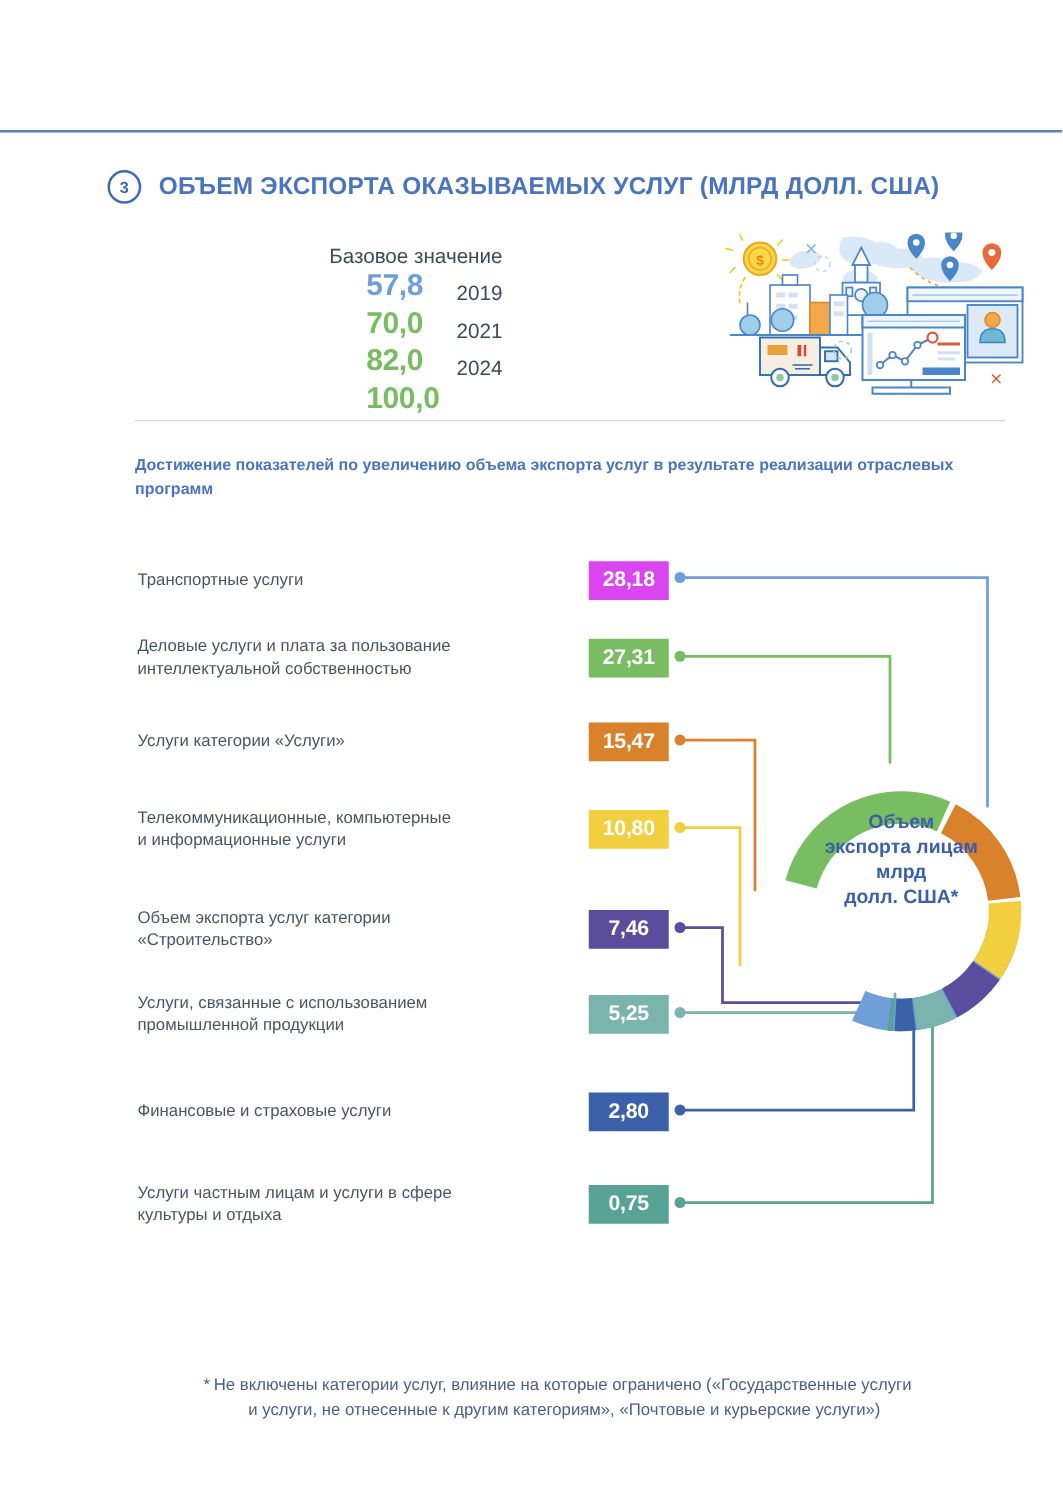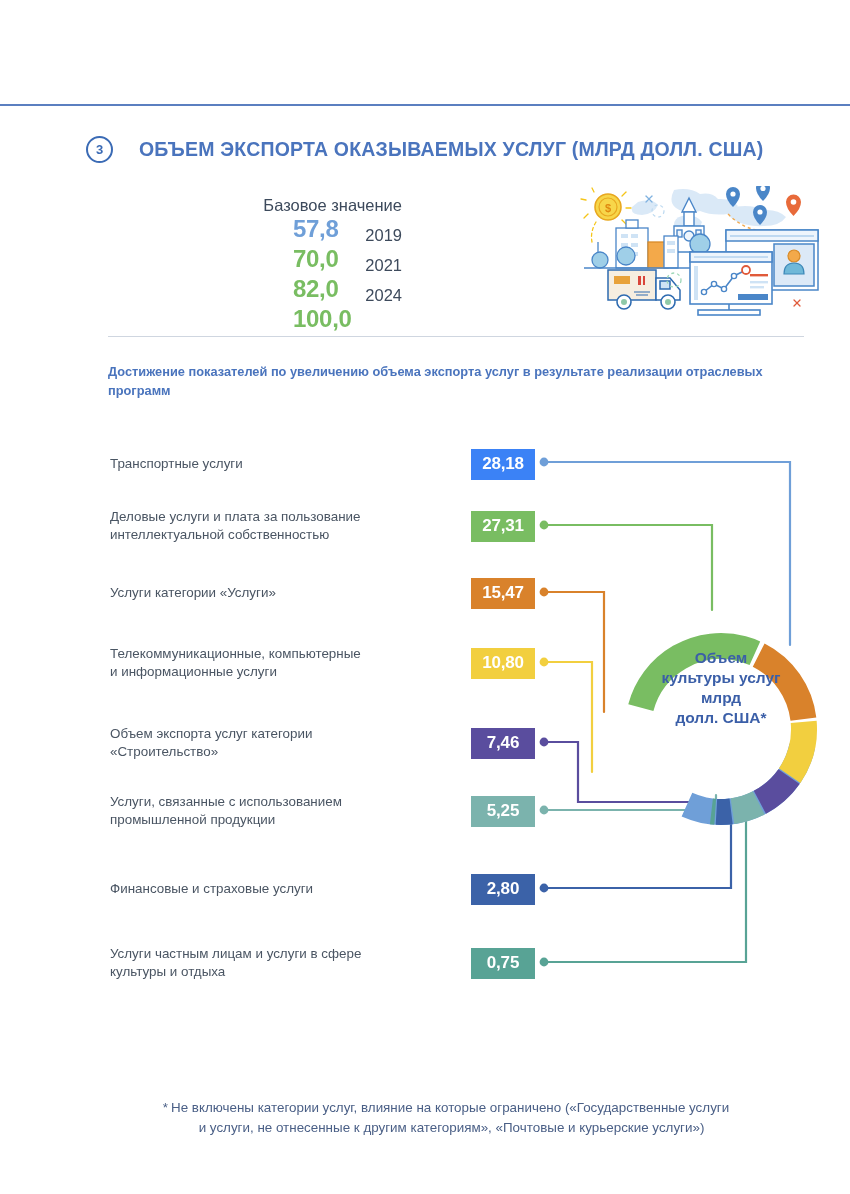--- a/index.html
+++ b/index.html
@@ -63,21 +63,20 @@
     justify-content: center;
     flex: 0 0 auto;
     box-sizing: border-box;
   }
   .section-title {
     font-size: 19.5px;
     font-weight: bold;
     color: #4a74bd;
     letter-spacing: 0.2px;
     white-space: nowrap;
-    margin-left: 12px;
   }
 
   
   .topchart {
     position: absolute;
     left: 110px;
     top: 196px;
     width: 440px;
   }
   .tc-row {
@@ -451,21 +450,21 @@
 
         <circle r="83" stroke="#58a395" stroke-dasharray="3.9 517.6" transform="rotate(94)"></circle>
       </g>
     </g>
   </svg>
 
   <div class="bd-item" style="top:444px">
     <div class="bd-label">
       <span>Транспортные услуги</span>
     </div>
-    <div class="bd-badge" style="background:#3b82f6">28,18</div>
+    <div class="bd-badge" style="background:#d946ef">28,18</div>
   </div>
 
   <div class="bd-item" style="top:506px">
     <div class="bd-label">
       <span>Деловые услуги и плата за пользование</span><br>
       <span>интеллектуальной собственностью</span>
     </div>
     <div class="bd-badge" style="background:#79bd62">27,31</div>
   </div>
 
@@ -510,21 +509,21 @@
   <div class="bd-item" style="top:943px">
     <div class="bd-label">
       <span>Услуги частным лицам и услуги в сфере</span><br>
       <span>культуры и отдыха</span>
     </div>
     <div class="bd-badge" style="background:#58a395">0,75</div>
   </div>
 
   <div class="donut-center">
     <span>Объем</span><br>
-    <span>культуры услуг</span><br>
+    <span>экспорта лицам</span><br>
     <span>млрд</span><br>
     <span>долл. США*</span>
   </div>
 
   <div class="footnote">
     <span class="fn-star">*</span><span>Не включены категории услуг, влияние на которые ограничено («Государственные услуги</span>
     <span class="fn-l2">и услуги, не отнесенные к другим категориям», «Почтовые и курьерские услуги»)</span>
   </div>
 
 </div>

